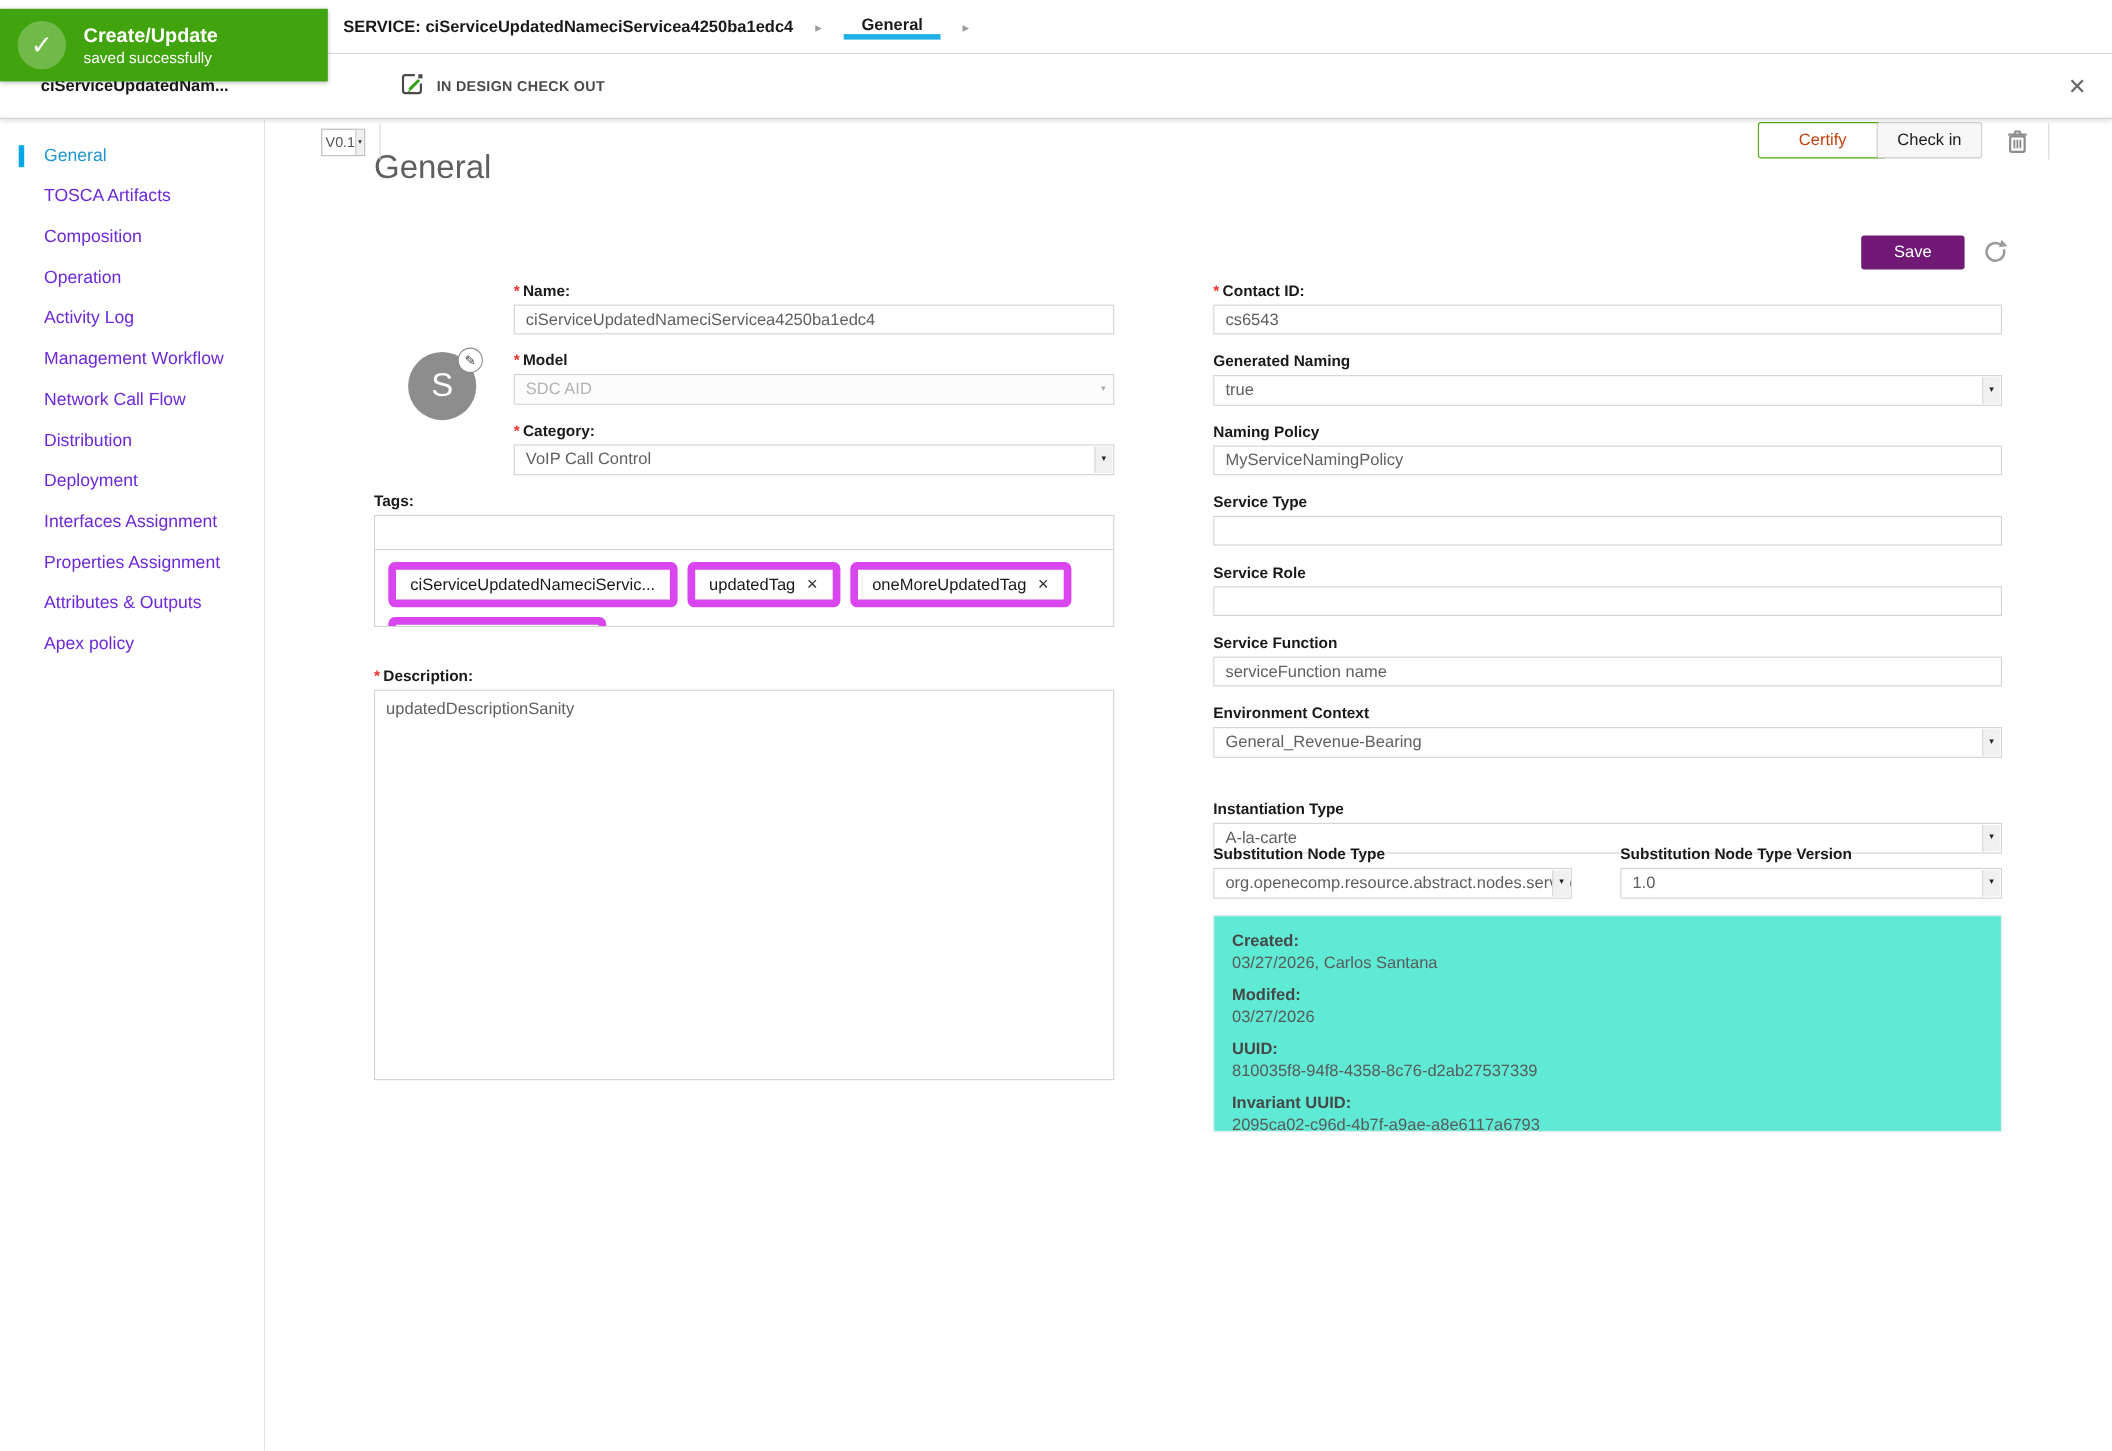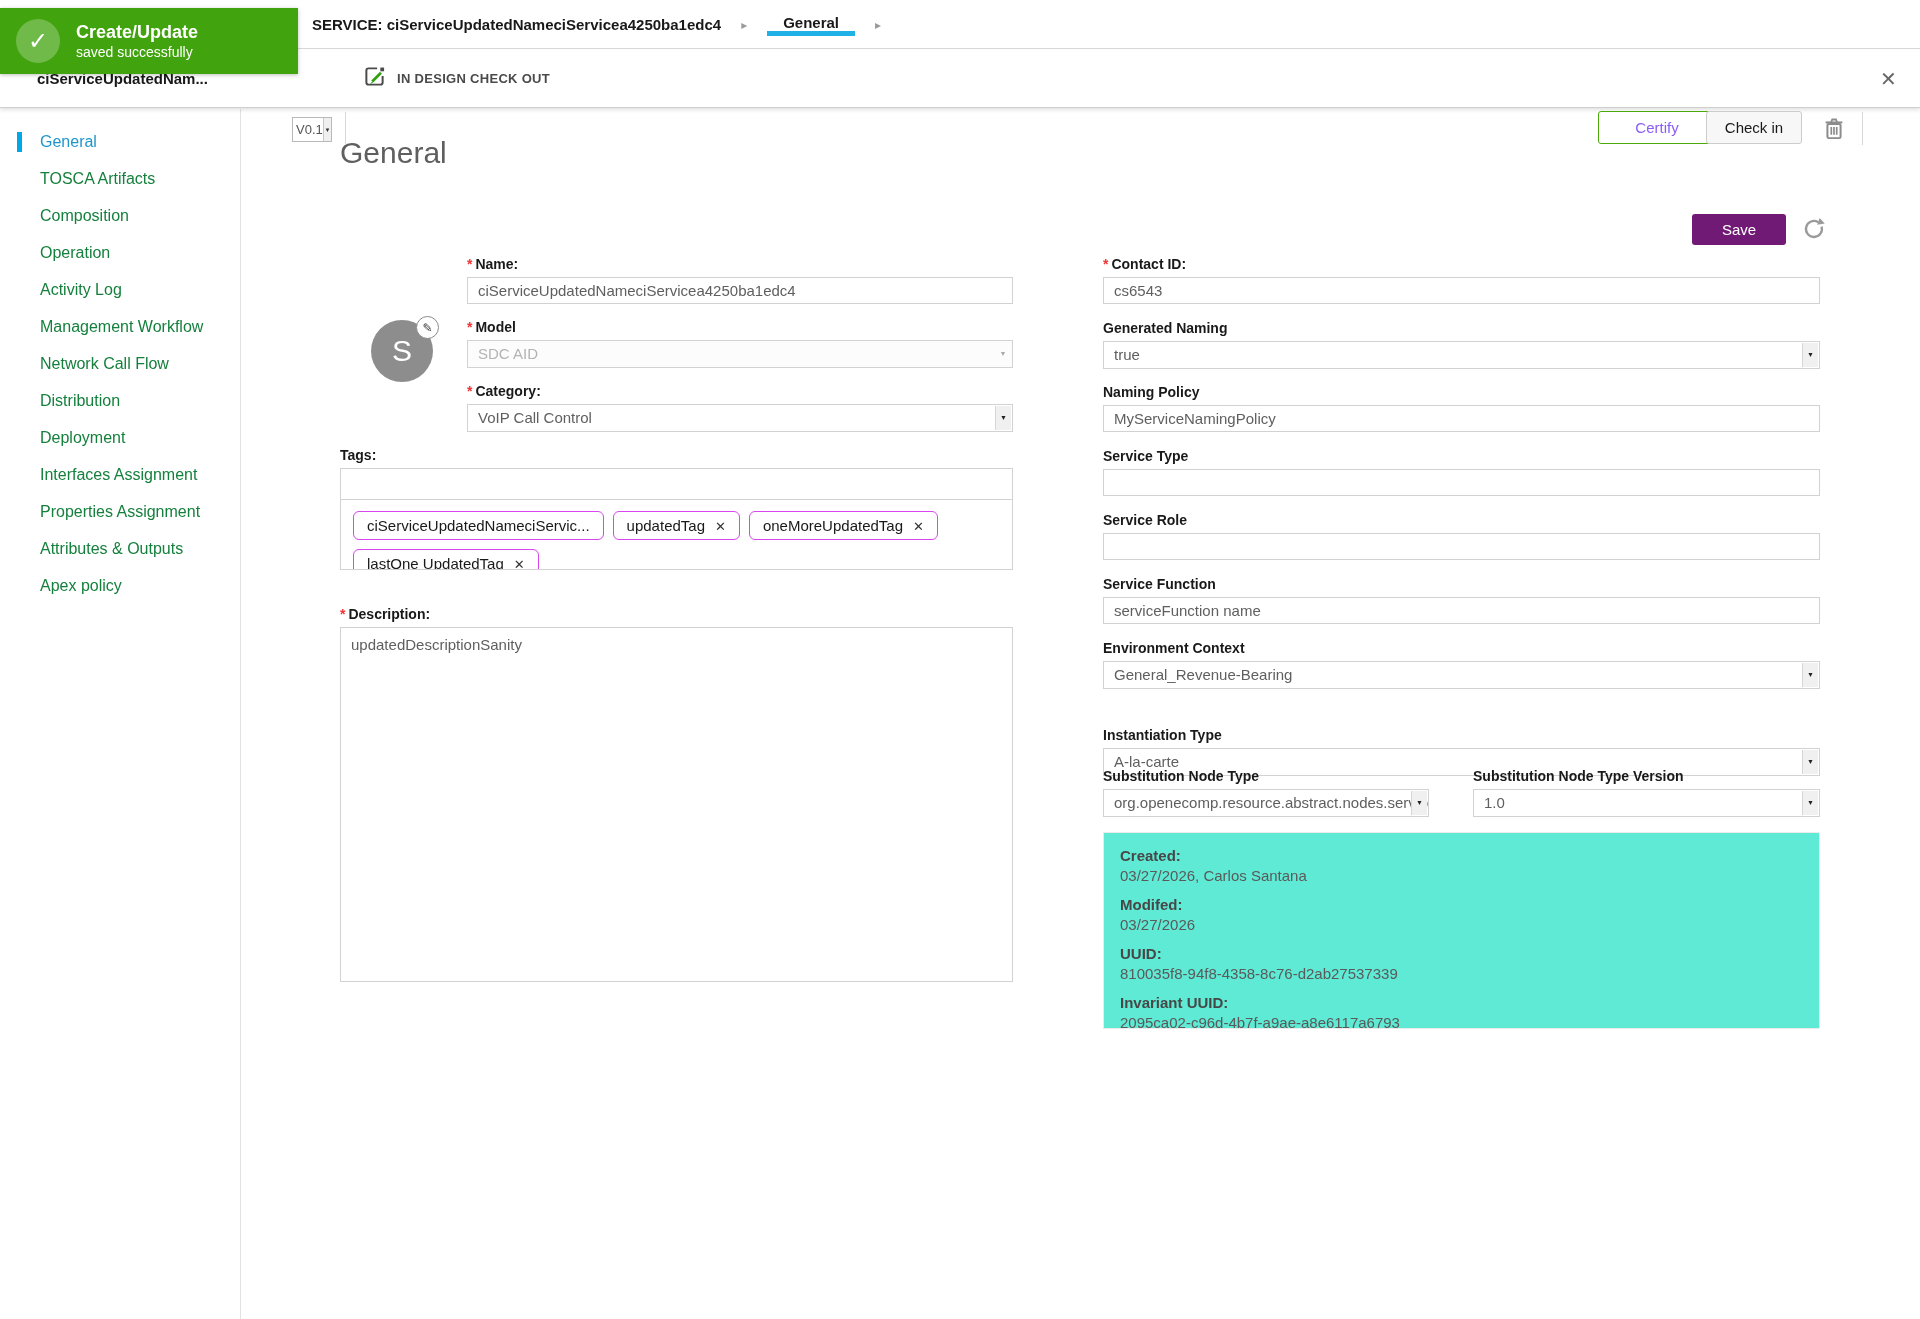--- a/index.html
+++ b/index.html
@@ -59,37 +59,37 @@
     width: 13px; height: 100%; background: #f0f0f0; border-left: 1px solid #c9c9c9;
     display: flex; align-items: center; justify-content: center; font-size: 6px; color: #333;
   }
   .tb-divider { position: absolute; top: 63px; width: 1px; height: 33px; background: #d8d8d8; }
   .tb-status { position: absolute; left: 362px; top: 0; height: 59px; display: flex; align-items: center; }
   .tb-status-label { margin-left: 10px; font-size: 13px; font-weight: 700; color: #4a4a4a; letter-spacing: 0.3px; }
   .btn {
     position: absolute; top: 62px; height: 33px; border-radius: 3px; font-size: 15px;
     font-family: inherit; cursor: pointer; display: flex; align-items: center; justify-content: center;
   }
-  .btn-certify { left: 1598px; width: 118px; background: #fff; border: 1px solid #4ca90c; color: #8b5cf6; }
+  .btn-certify { left: 1598px; width: 118px; background: #fff; border: 1px solid #4ca90c; color: #c2410c; }
   .btn-checkin { left: 1706px; width: 96px; background: #f7f7f7; border: 1px solid #cccccc; color: #191919; }
   .tb-trash { position: absolute; left: 1824px; top: 68px; cursor: pointer; }
   .tb-close {
     position: absolute; left: 1880px; top: 0; height: 59px; display: flex; align-items: center;
     font-size: 20px; color: #666; cursor: pointer;
   }
 
   
   .sidebar {
     position: absolute; top: 109px; left: 0; width: 241px; height: 1210px;
     background: #fff; border-right: 1px solid #e2e2e2;
   }
   .sidebar ul { list-style: none; padding-top: 14px; }
   .sidebar li {
     position: relative; height: 37px; line-height: 37px; padding-left: 40px;
-    font-size: 16px; color: #15803d; cursor: pointer; white-space: nowrap;
+    font-size: 16px; color: #6d28d9; cursor: pointer; white-space: nowrap;
   }
   .sidebar li.active { color: #2196cb; }
   .sidebar li.active .active-bar {
     position: absolute; left: 17px; top: 9px; width: 5px; height: 20px; background: #00a8e8;
   }
 
   
   .content { position: absolute; top: 109px; left: 241px; width: 1679px; height: 1210px; background: #fff; }
   .page-title { position: absolute; left: 99px; top: 27px; font-size: 30px; font-weight: 400; color: #5f5f5f; }
 
@@ -128,22 +128,22 @@
   .avatar-badge {
     position: absolute; right: -6px; top: -4px; width: 23px; height: 23px; border-radius: 50%;
     background: #fff; border: 1px solid #8a8a8a; color: #333;
     display: flex; align-items: center; justify-content: center; font-size: 12px; cursor: pointer;
   }
 
   .tags-box { margin-top: 4px; border: 1px solid #d2d2d2; height: 102px; overflow: hidden; }
   .tags-input { width: 100%; height: 31px; border: none; border-bottom: 1px solid #d2d2d2; padding: 0 10px; font-size: 15px; font-family: inherit; outline: none; }
   .chips { display: flex; flex-wrap: wrap; gap: 9px; padding: 11px 12px; }
   .chip {
-    border: 1px solid #d946ef; border-radius: 6px; padding: 5px 13px;
-    font-size: 15px; color: #191919; display: flex; align-items: flex-end; white-space: nowrap;
+    border: 7px solid #d946ef; border-radius: 6px; padding: 5px 13px;
+    font-size: 15px; color: #191919; display: flex; align-items: flex-start; white-space: nowrap;
   }
   .chip .x { margin-left: 10px; font-size: 13px; color: #333; cursor: pointer; }
 
   .desc-area {
     margin-top: 4px; width: 100%; height: 355px; border: 1px solid #d2d2d2;
     padding: 8px 10px; font-size: 15px; color: #5f5f5f; font-family: inherit; resize: none;
   }
 
   .meta-box {
     position: absolute; left: 862px; top: 723px; width: 717px; height: 197px;

